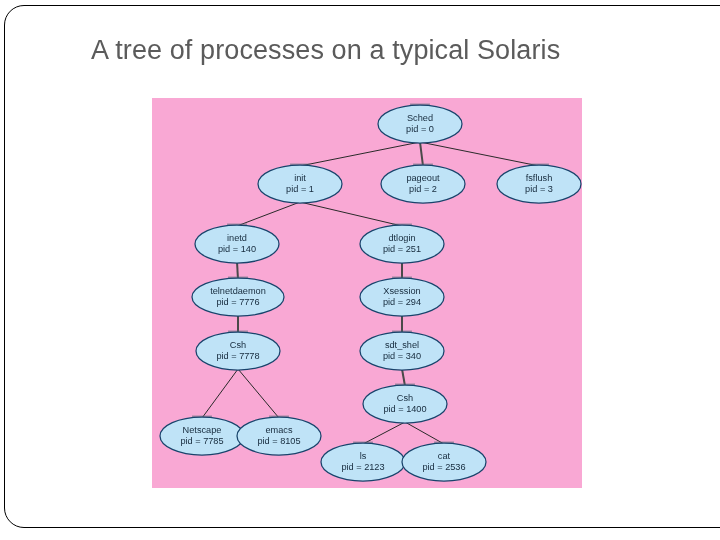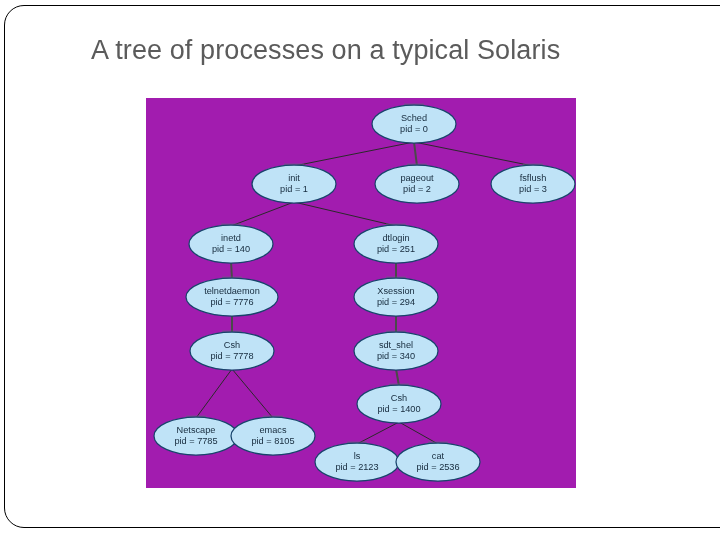--- a/index.html
+++ b/index.html
@@ -36,25 +36,25 @@
     font-size: 27px;
     line-height: 36px;
     color: #5b5b5b;
     white-space: nowrap;
     letter-spacing: 0.1px;
   }
 
   
   #figure-area {
     position: absolute;
-    left: 146px;
+    left: 152px;
     top: 98px;
     width: 430px;
     height: 390px;
-    background: #a21caf;
+    background: #f9a8d4;
   }
 
   #figure-svg {
     display: block;
     width: 430px;
     height: 390px;
   }
 
   .node-ellipse {
     fill: #bfe3f7;

